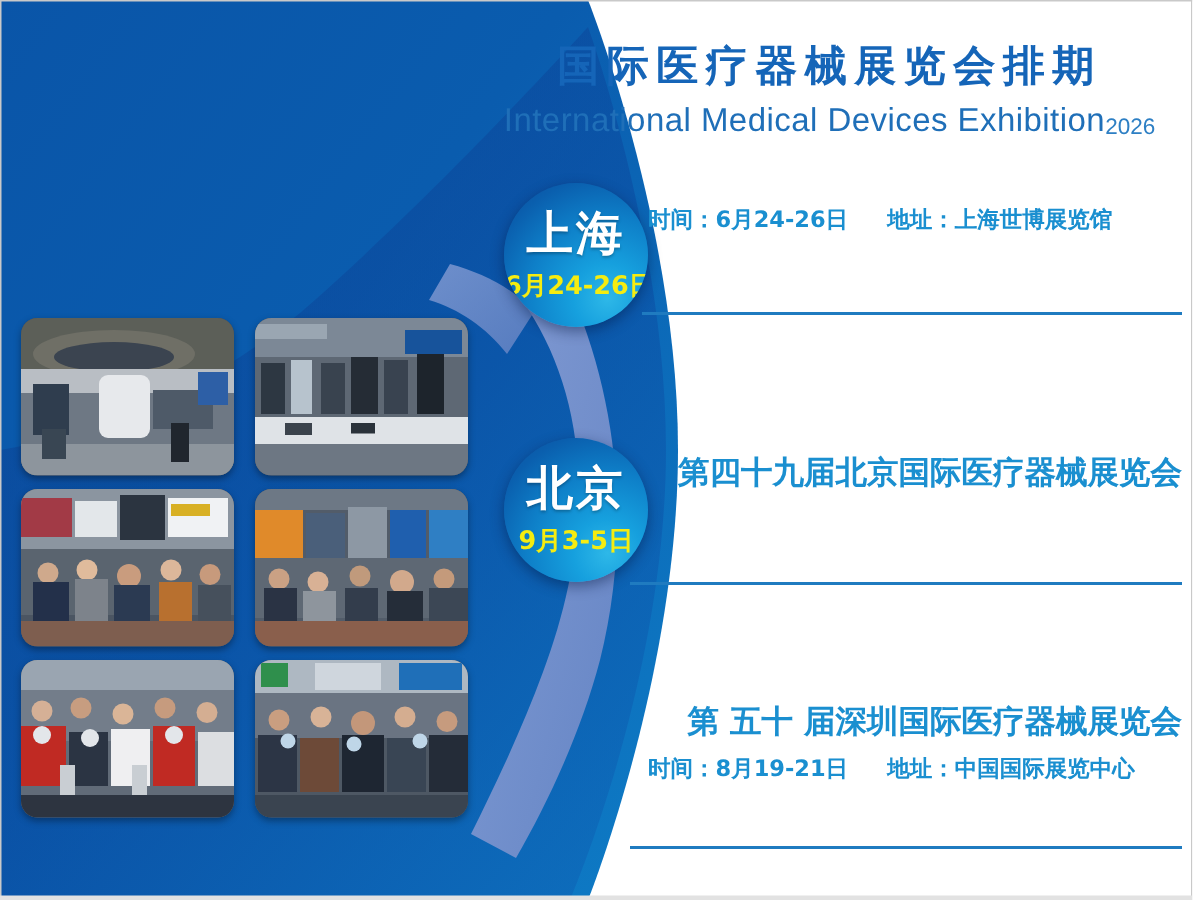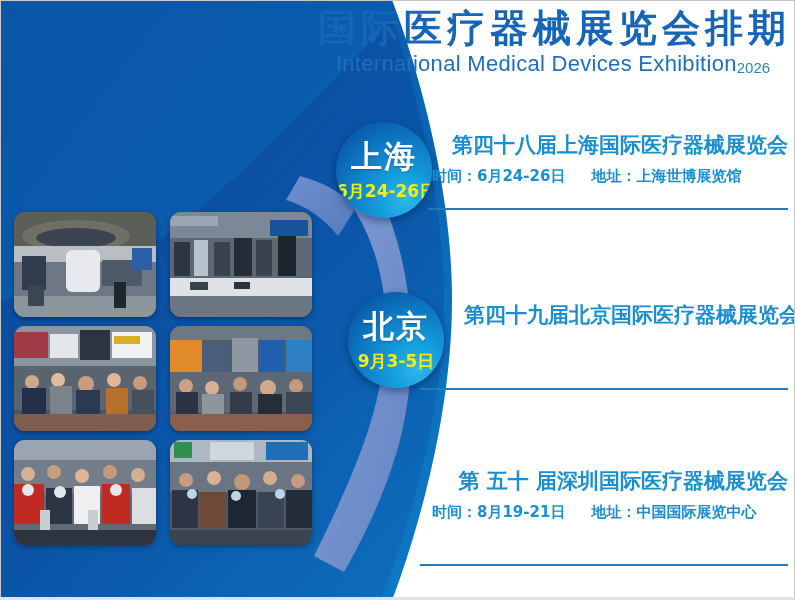--- a/index.html
+++ b/index.html
@@ -44,39 +44,40 @@
     background:#5a6472;
   }
   .photo .ph-svg{position:absolute;inset:0;width:100%;height:100%;}
 
   
   #title-block{
     position:absolute;left:318px;top:6px;width:470px;height:78px;
     text-align:center;
   }
   #title-cn{
-    font-size:38px;font-weight:bold;color:#1565b8;
+    font-size:28px;font-weight:bold;color:#1565b8;
     letter-spacing:5px;line-height:44px;white-space:nowrap;
     font-family:"DejaVu Sans","Liberation Sans",sans-serif;
+    margin-top:16px;
   }
   #title-en-wrap{
     line-height:28px;white-space:nowrap;
   }
   #title-en{
     font-size:22px;color:#1f6fb8;letter-spacing:.3px;font-weight:normal;
   }
   #title-year{
     font-size:15px;color:#2d7fc4;letter-spacing:0;font-weight:normal;
     position:relative;top:2px;
   }
 
   
   .event-row{position:absolute;left:0;width:715px;height:120px;}
   #row-0{top:122px;}
-  #row-1{top:292px;margin-left:12px;}
+  #row-1{top:292px;}
   #row-2{top:458px;}
 
   
   .badge{
     position:absolute;left:336px;top:0;width:96px;height:96px;
     border-radius:50%;
     background:
       radial-gradient(circle at 72% 80%, #2eb8e8 0%, #16a0de 22%, #0e7fc8 52%, #0a5fae 78%, #0b4f9c 100%);
     box-shadow:0 3px 9px rgba(0,20,60,.45);
     overflow:hidden;
@@ -300,21 +301,20 @@
     <div id="title-cn">国际医疗器械展览会排期</div>
     <div id="title-en-wrap"><span id="title-en">International Medical Devices Exhibition</span><span id="title-year">2026</span></div>
   </div>
 
   <div class="event-row" id="row-0">
     <div class="badge">
       <div class="badge-city">上海</div>
       <div class="badge-date">6月24-26日</div>
     </div>
     <div class="event-text">
-      <div class="event-name">第四十八届上海国际医疗器械展览会</div>
       <div class="event-meta"><span>时间：</span><span>6月24-26日</span><span class="gap"></span><span>地址：</span><span>上海世博展览馆</span></div>
     </div>
   </div>
   <div class="sep" id="sep-0"></div>
 
   <div class="event-row" id="row-1">
     <div class="badge">
       <div class="badge-city">北京</div>
       <div class="badge-date">9月3-5日</div>
     </div>

